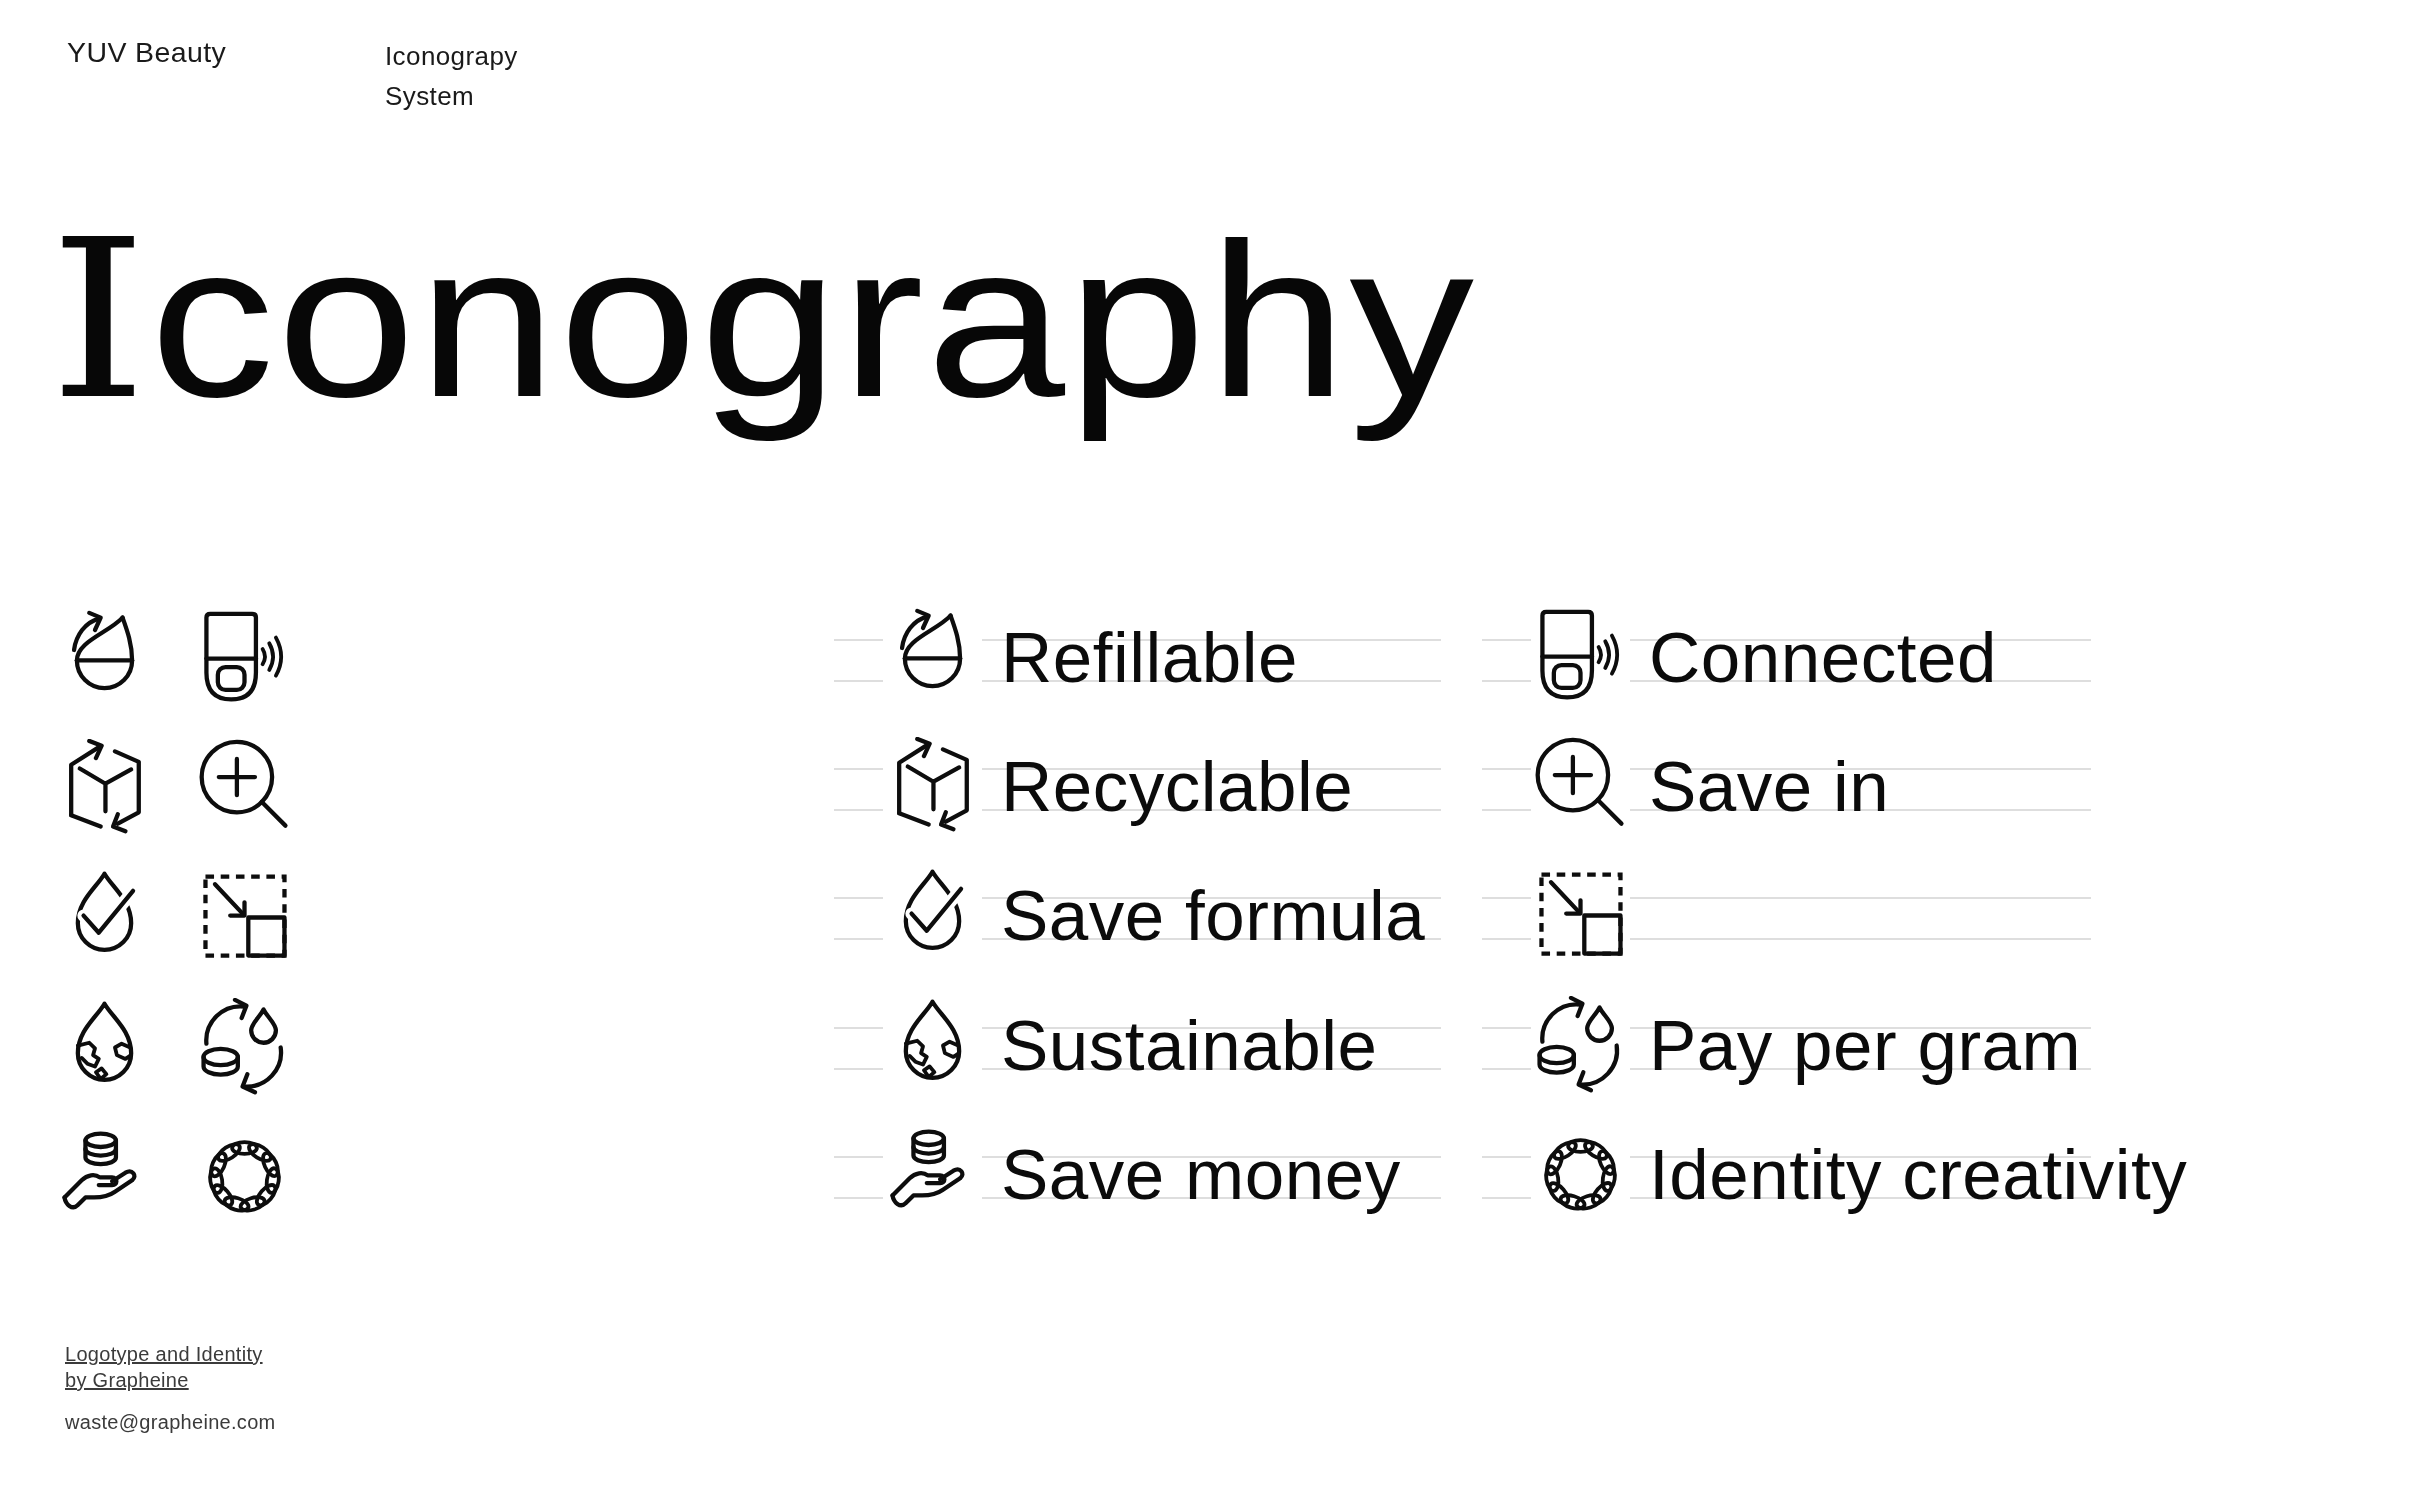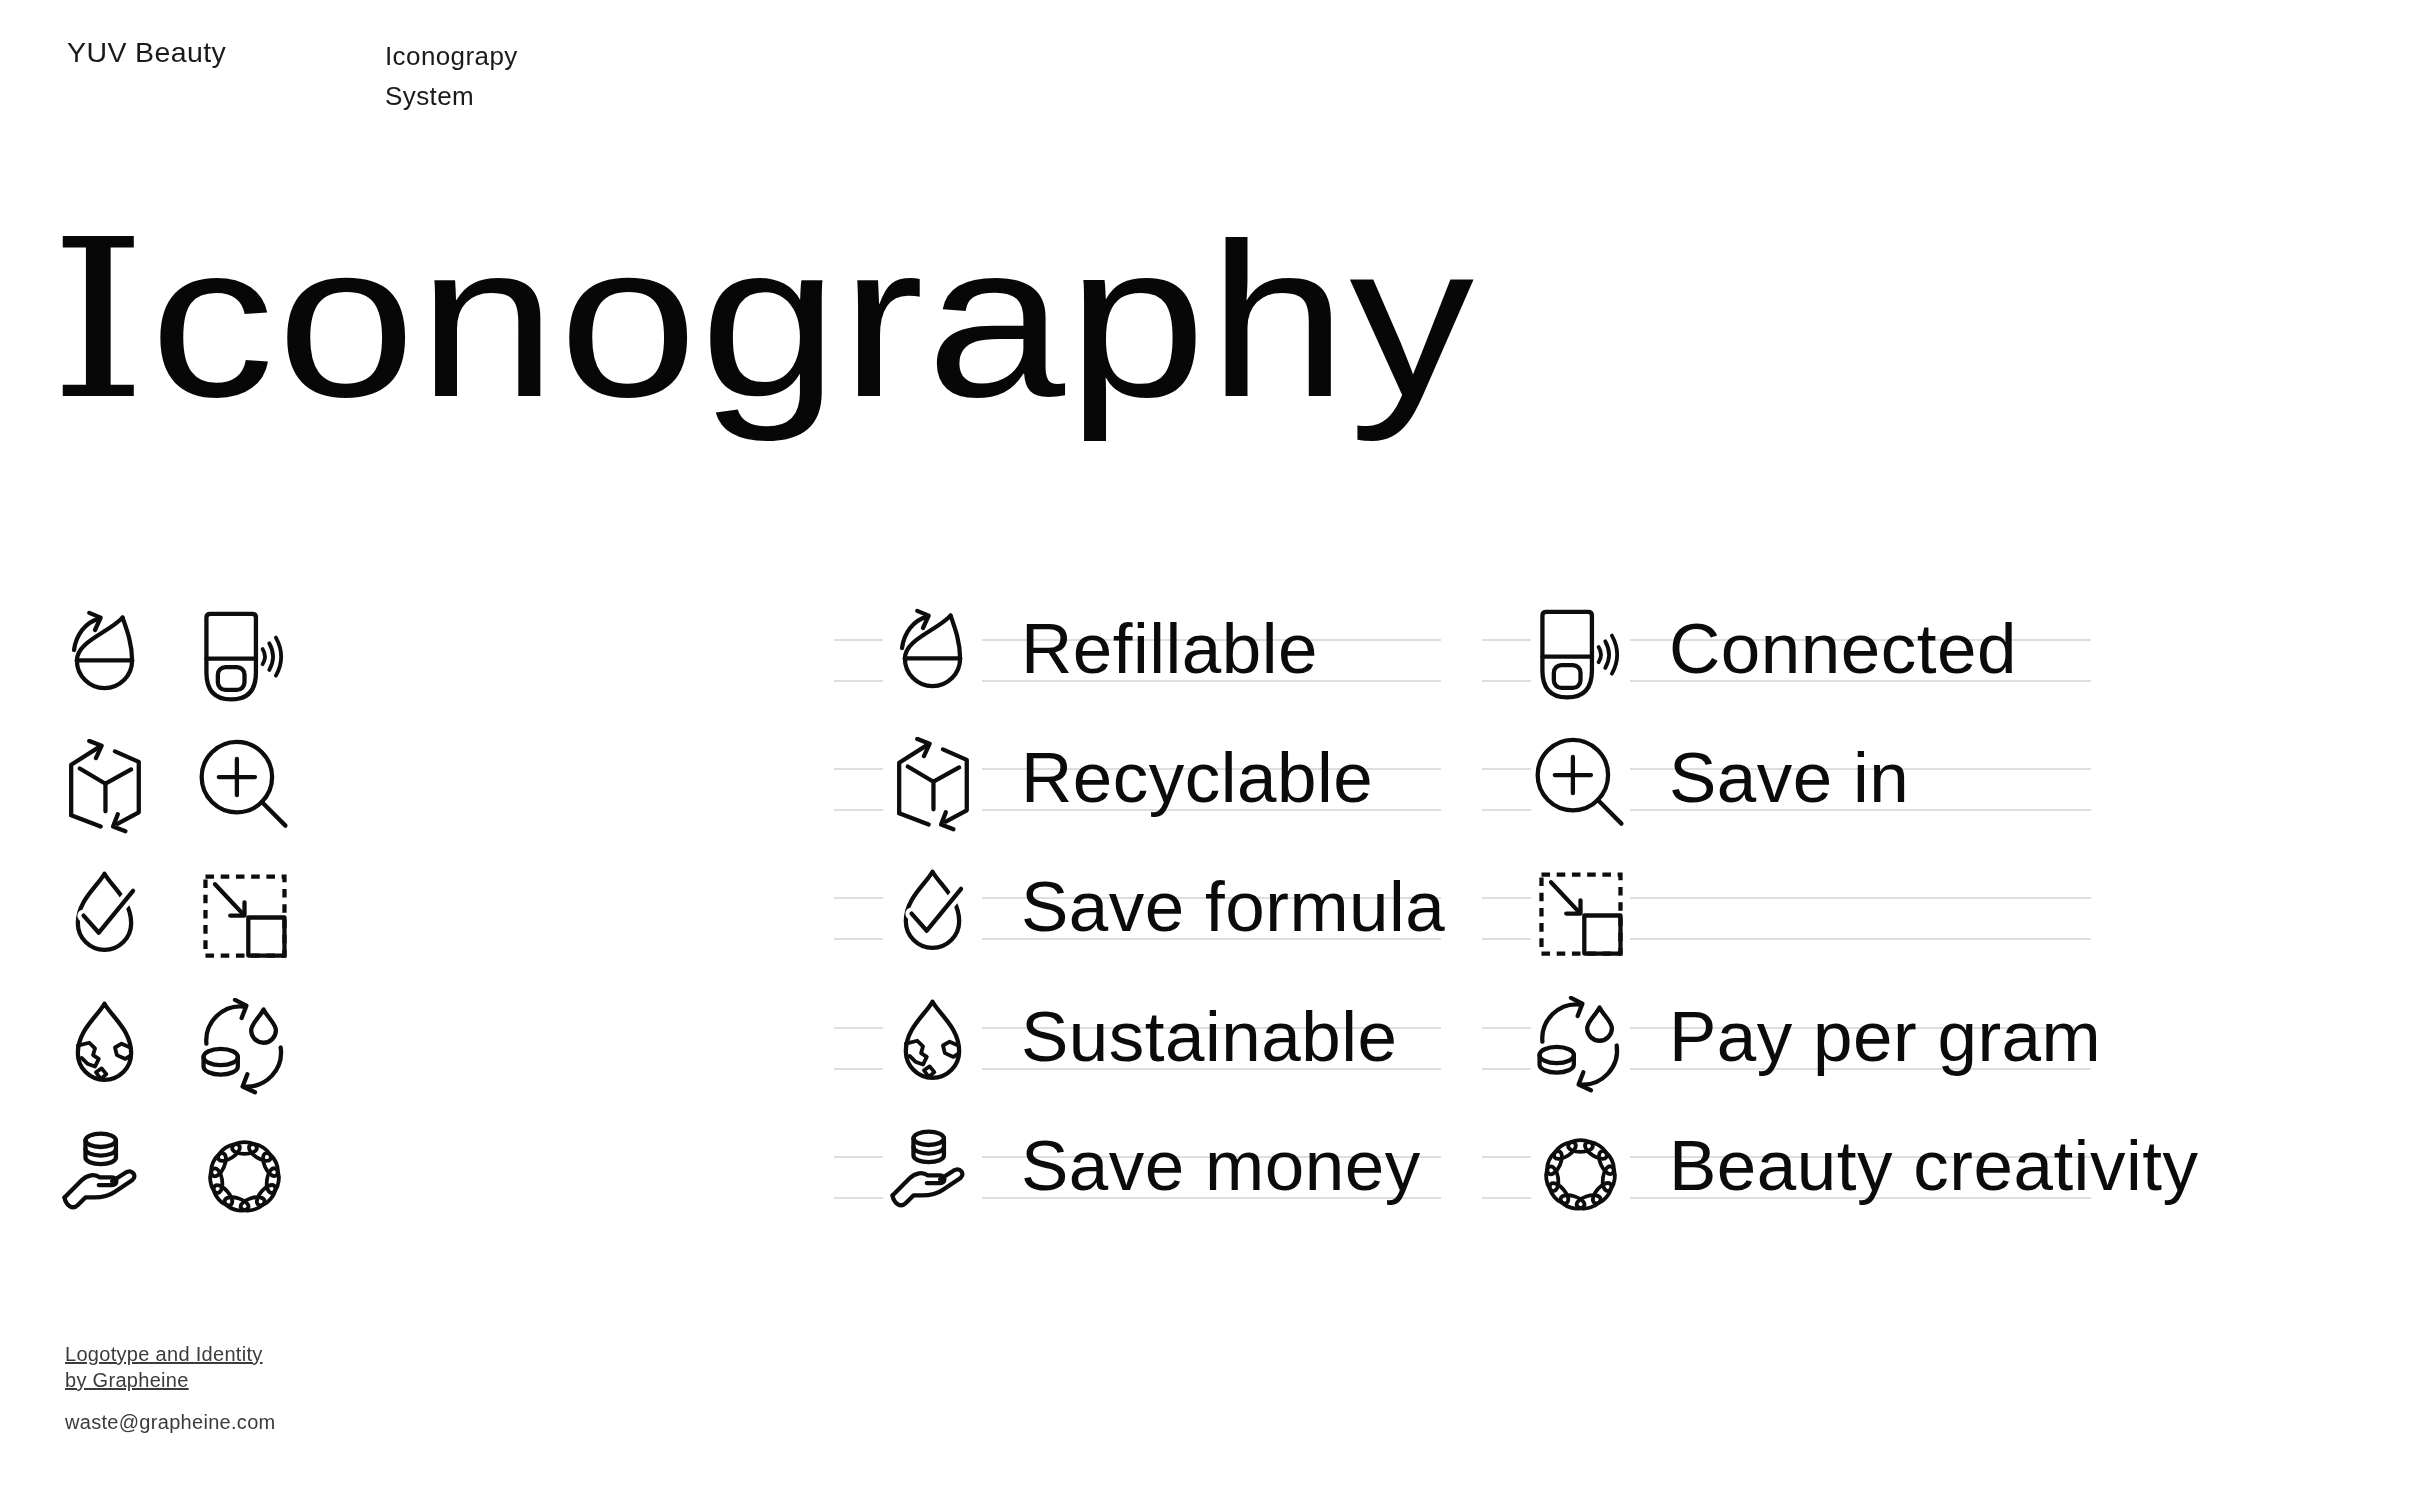--- a/index.html
+++ b/index.html
@@ -34,23 +34,22 @@
   h1.page-title::first-letter{
     font-family:"DejaVu Serif", serif; 
   }
 
   
   .grid-cell{width:99px;height:99px;}
   .grid-cell svg{width:99px;height:99px;display:block;}
 
   
   .legend-row{
-    position:absolute;height:99px;display:flex;align-items:flex-start;
+    position:absolute;height:99px;display:flex;align-items:center;
     white-space:nowrap;
-    gap:20px;
   }
   .legend-row.col-a{left:834px;width:607px;}
   .legend-row.col-b{left:1482px;width:609px;}
   .legend-row::before,.legend-row::after{
     content:"";position:absolute;left:0;right:0;height:1.9px;background:#dedede;z-index:0;
   }
   .legend-row::before{top:31px;}
   .legend-row::after{top:72px;}
   .legend-icon{
     width:99px;height:99px;margin-left:49px;flex:0 0 auto;
@@ -298,21 +297,21 @@
       </svg>
     </span>
   <span class="legend-label">Pay per gram</span>
 </div>
 <div class="legend-row col-b" style="top:1125px">
   <span class="legend-icon">
       <svg viewBox="0 0 104 104" width="99" height="99">
         <use href="#i-endless"></use>
       </svg>
     </span>
-  <span class="legend-label">Beauty creativity</span>
+  <span class="legend-label">Identity creativity</span>
 </div>
 
 <div class="abs credit">
   <div>Logotype and Identity</div>
   <div>by Grapheine</div>
 </div>
 <a class="abs email" href="#">waste@grapheine.com</a>
 
 
 </body></html>

